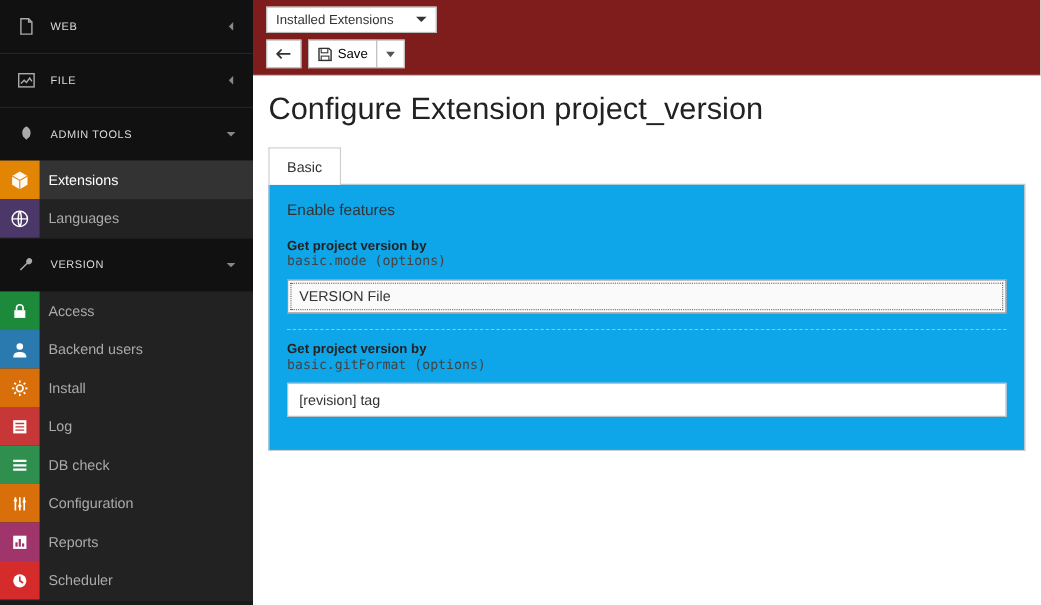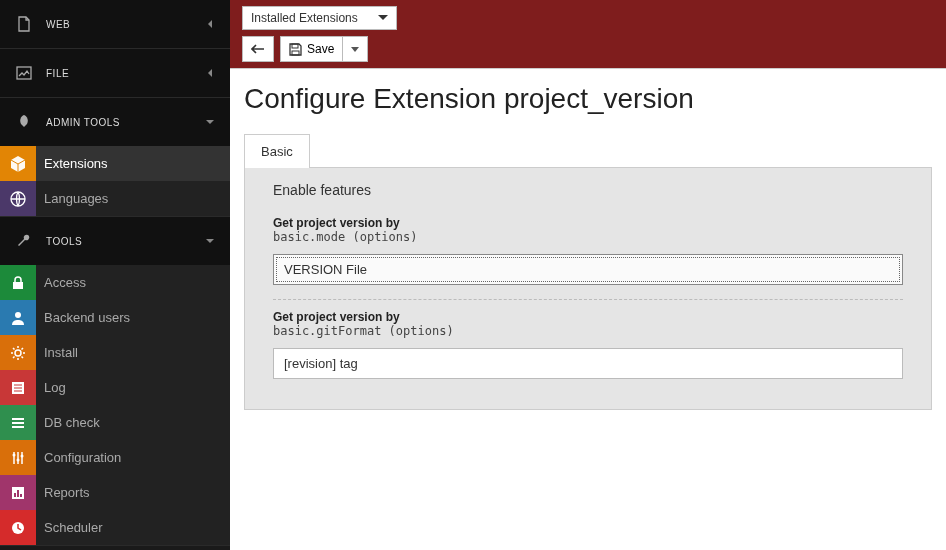--- a/index.html
+++ b/index.html
@@ -41,21 +41,21 @@
 .btn .caret-sm { border-left: 4px solid transparent; border-right: 4px solid transparent; border-top: 5px solid #555; }
 .btn-split { display: inline-flex; }
 .btn-split .btn:first-child { border-right: none; }
 .content { padding: 14px 14px 14px 14px; overflow-y: auto; flex: 1; }
 h1.title { font-size: 28px; font-weight: 300; color: #222; margin-bottom: 18px; font-family: "Segoe UI", Arial, sans-serif; }
 
 
 .tabbar { display: flex; border-bottom: 1px solid #ccc; }
 .tab { padding: 9px 16px; border: 1px solid #ccc; border-bottom: none; background: #fff; font-size: 13px; cursor: pointer; position: relative; top: 1px; }
 
-.panel { background: #e5e5e5; border: 1px solid #ccc; border-top: none; padding: 14px 28px; }
+.panel { background: #0ea5e9; border: 1px solid #ccc; border-top: none; padding: 14px 16px; }
 .section-title { font-size: 14px; color: #333; margin-bottom: 10px; }
 .field { padding: 8px 0 14px 0; border-bottom: 1px dashed #bbb; margin-bottom: 2px; }
 .field:last-child { border-bottom: none; }
 .field-label { font-size: 12px; font-weight: bold; color: #222; }
 .field-sub { font-family: monospace; font-size: 12px; color: #444; margin-bottom: 10px; }
 .field-input { width: 100%; border: 1px solid #bbb; background: #fff; padding: 8px 10px; font-size: 13px; }
 .field-select { width: 100%; border: 1px solid #888; background: #fafafa; padding: 7px 10px; font-size: 13px; outline: 1px dotted #666; outline-offset: -4px; }
 
 svg { display: block; }
 </style>
@@ -135,21 +135,21 @@
       </div>
     </div>
 
     <div class="nav-group">
       <div class="nav-header">
         <span class="icon">
           <svg width="16" height="16" viewBox="0 0 16 16">
               <path d="M13 3a3 3 0 01-4 4L3 13l-1-1 6-6a3 3 0 014-4z" fill="#aaa"></path>
             </svg>
         </span>
-        <span class="label">TOOLS</span>
+        <span class="label">VERSION</span>
         <span class="caret">
           <svg width="8" height="8" viewBox="0 0 8 8">
               <path d="M0 2l4 4 4-4z" fill="#888"></path>
             </svg>
         </span>
       </div>
       <div class="nav-items">
         <div class="nav-item">
           <span class="iconbox ic-green">
             <svg width="16" height="16" viewBox="0 0 16 16">

